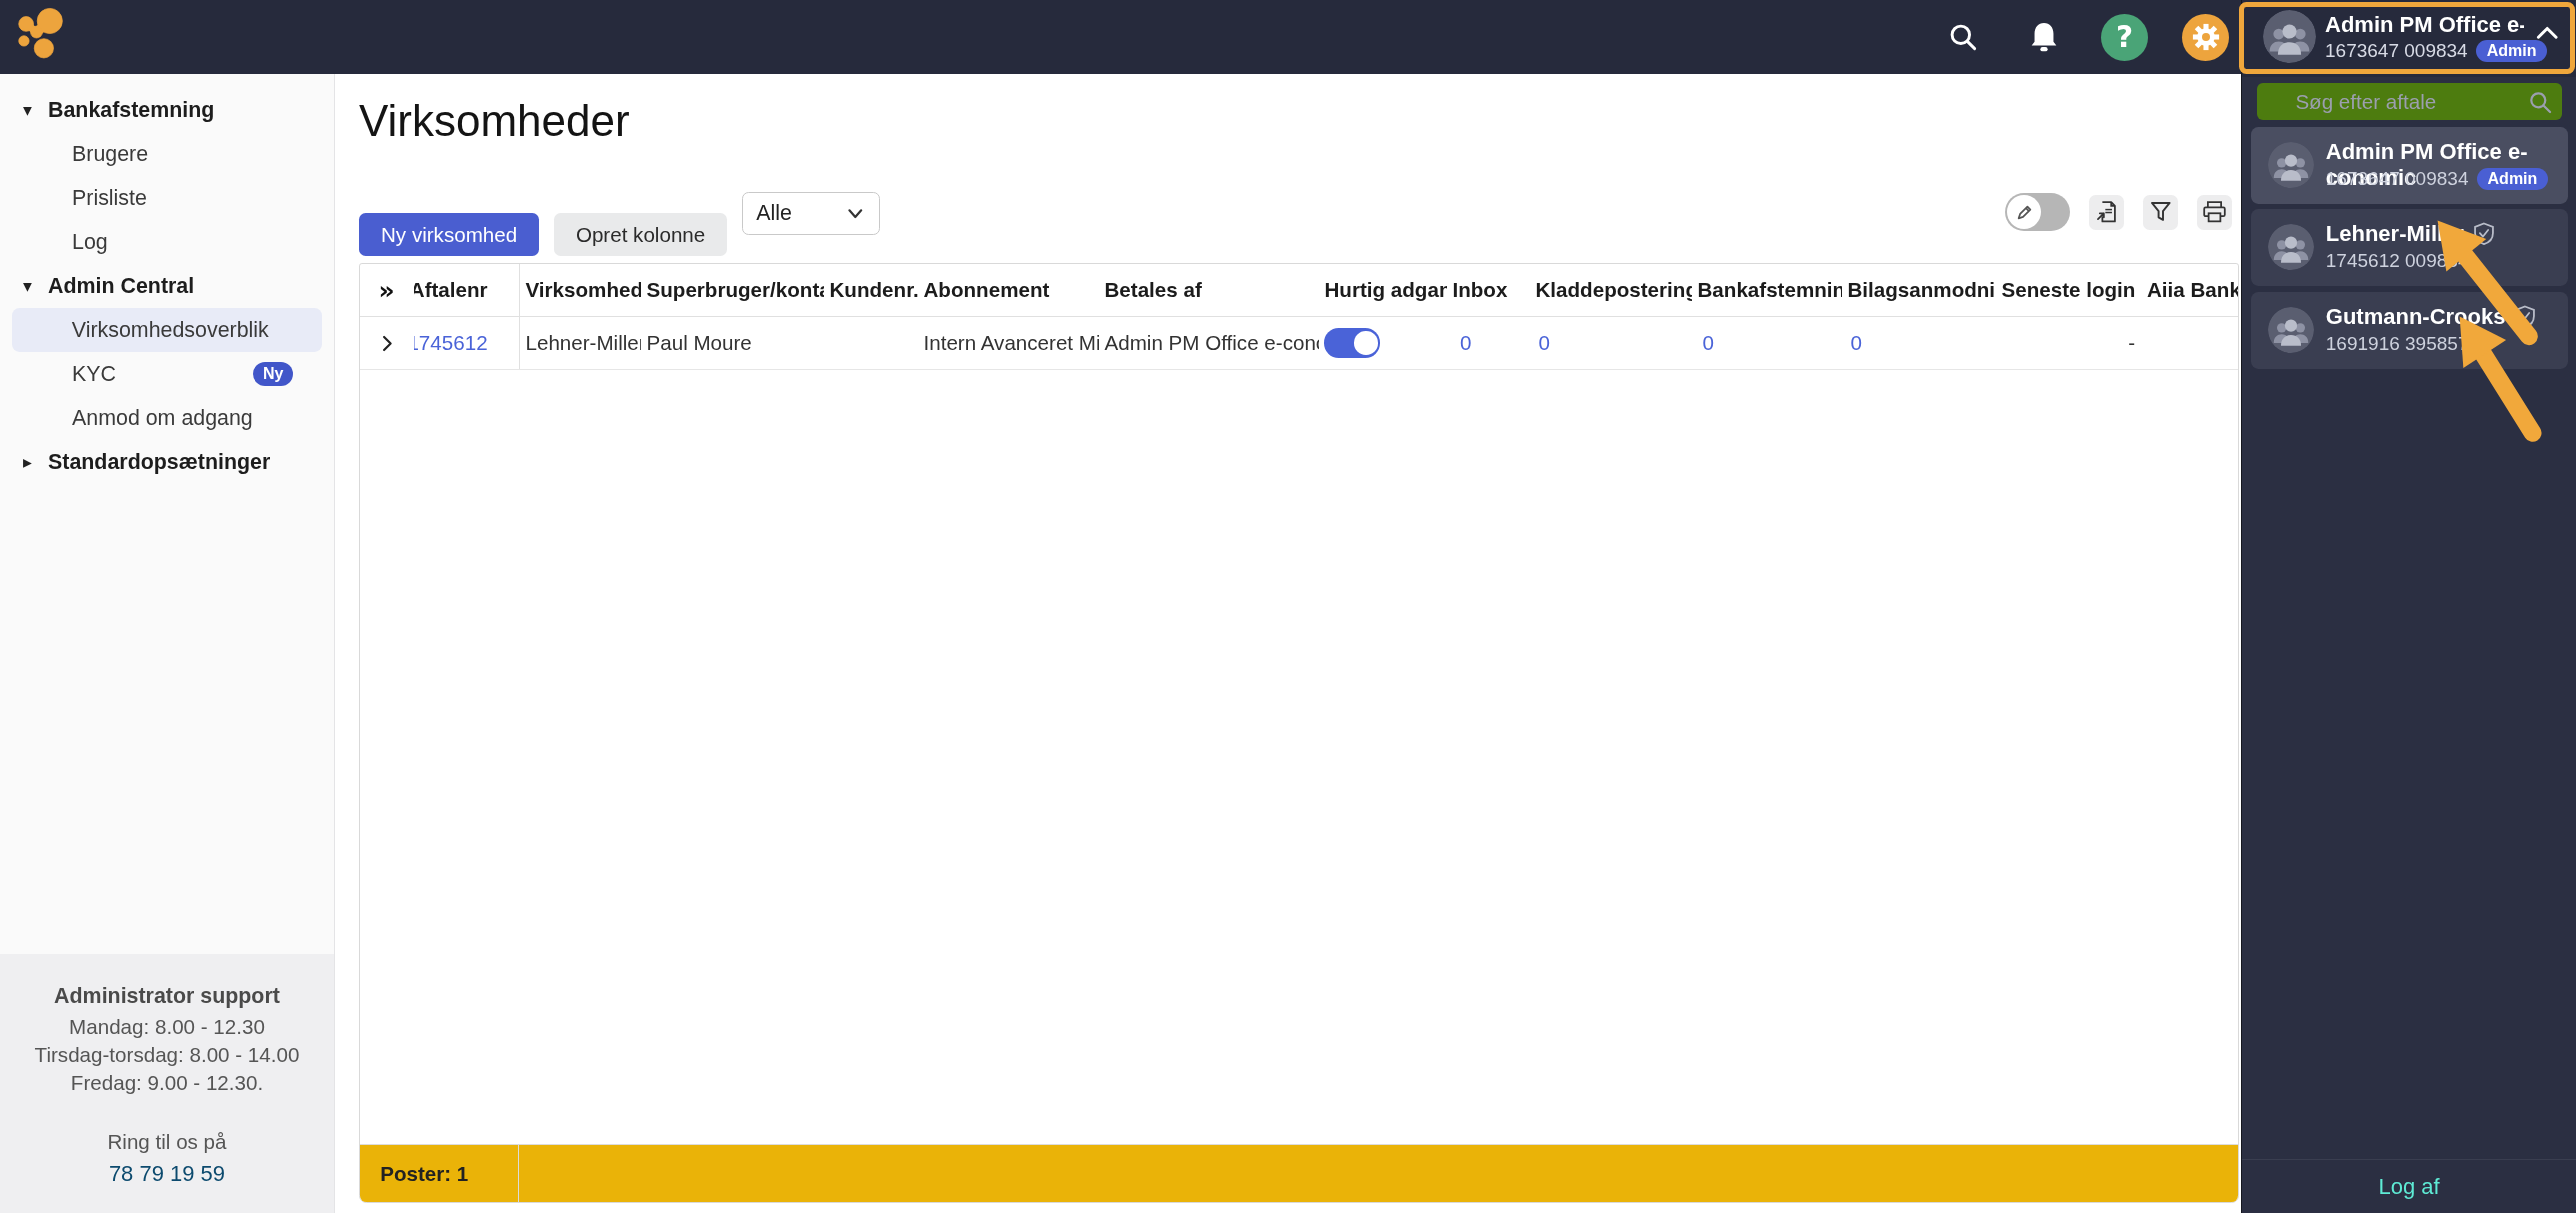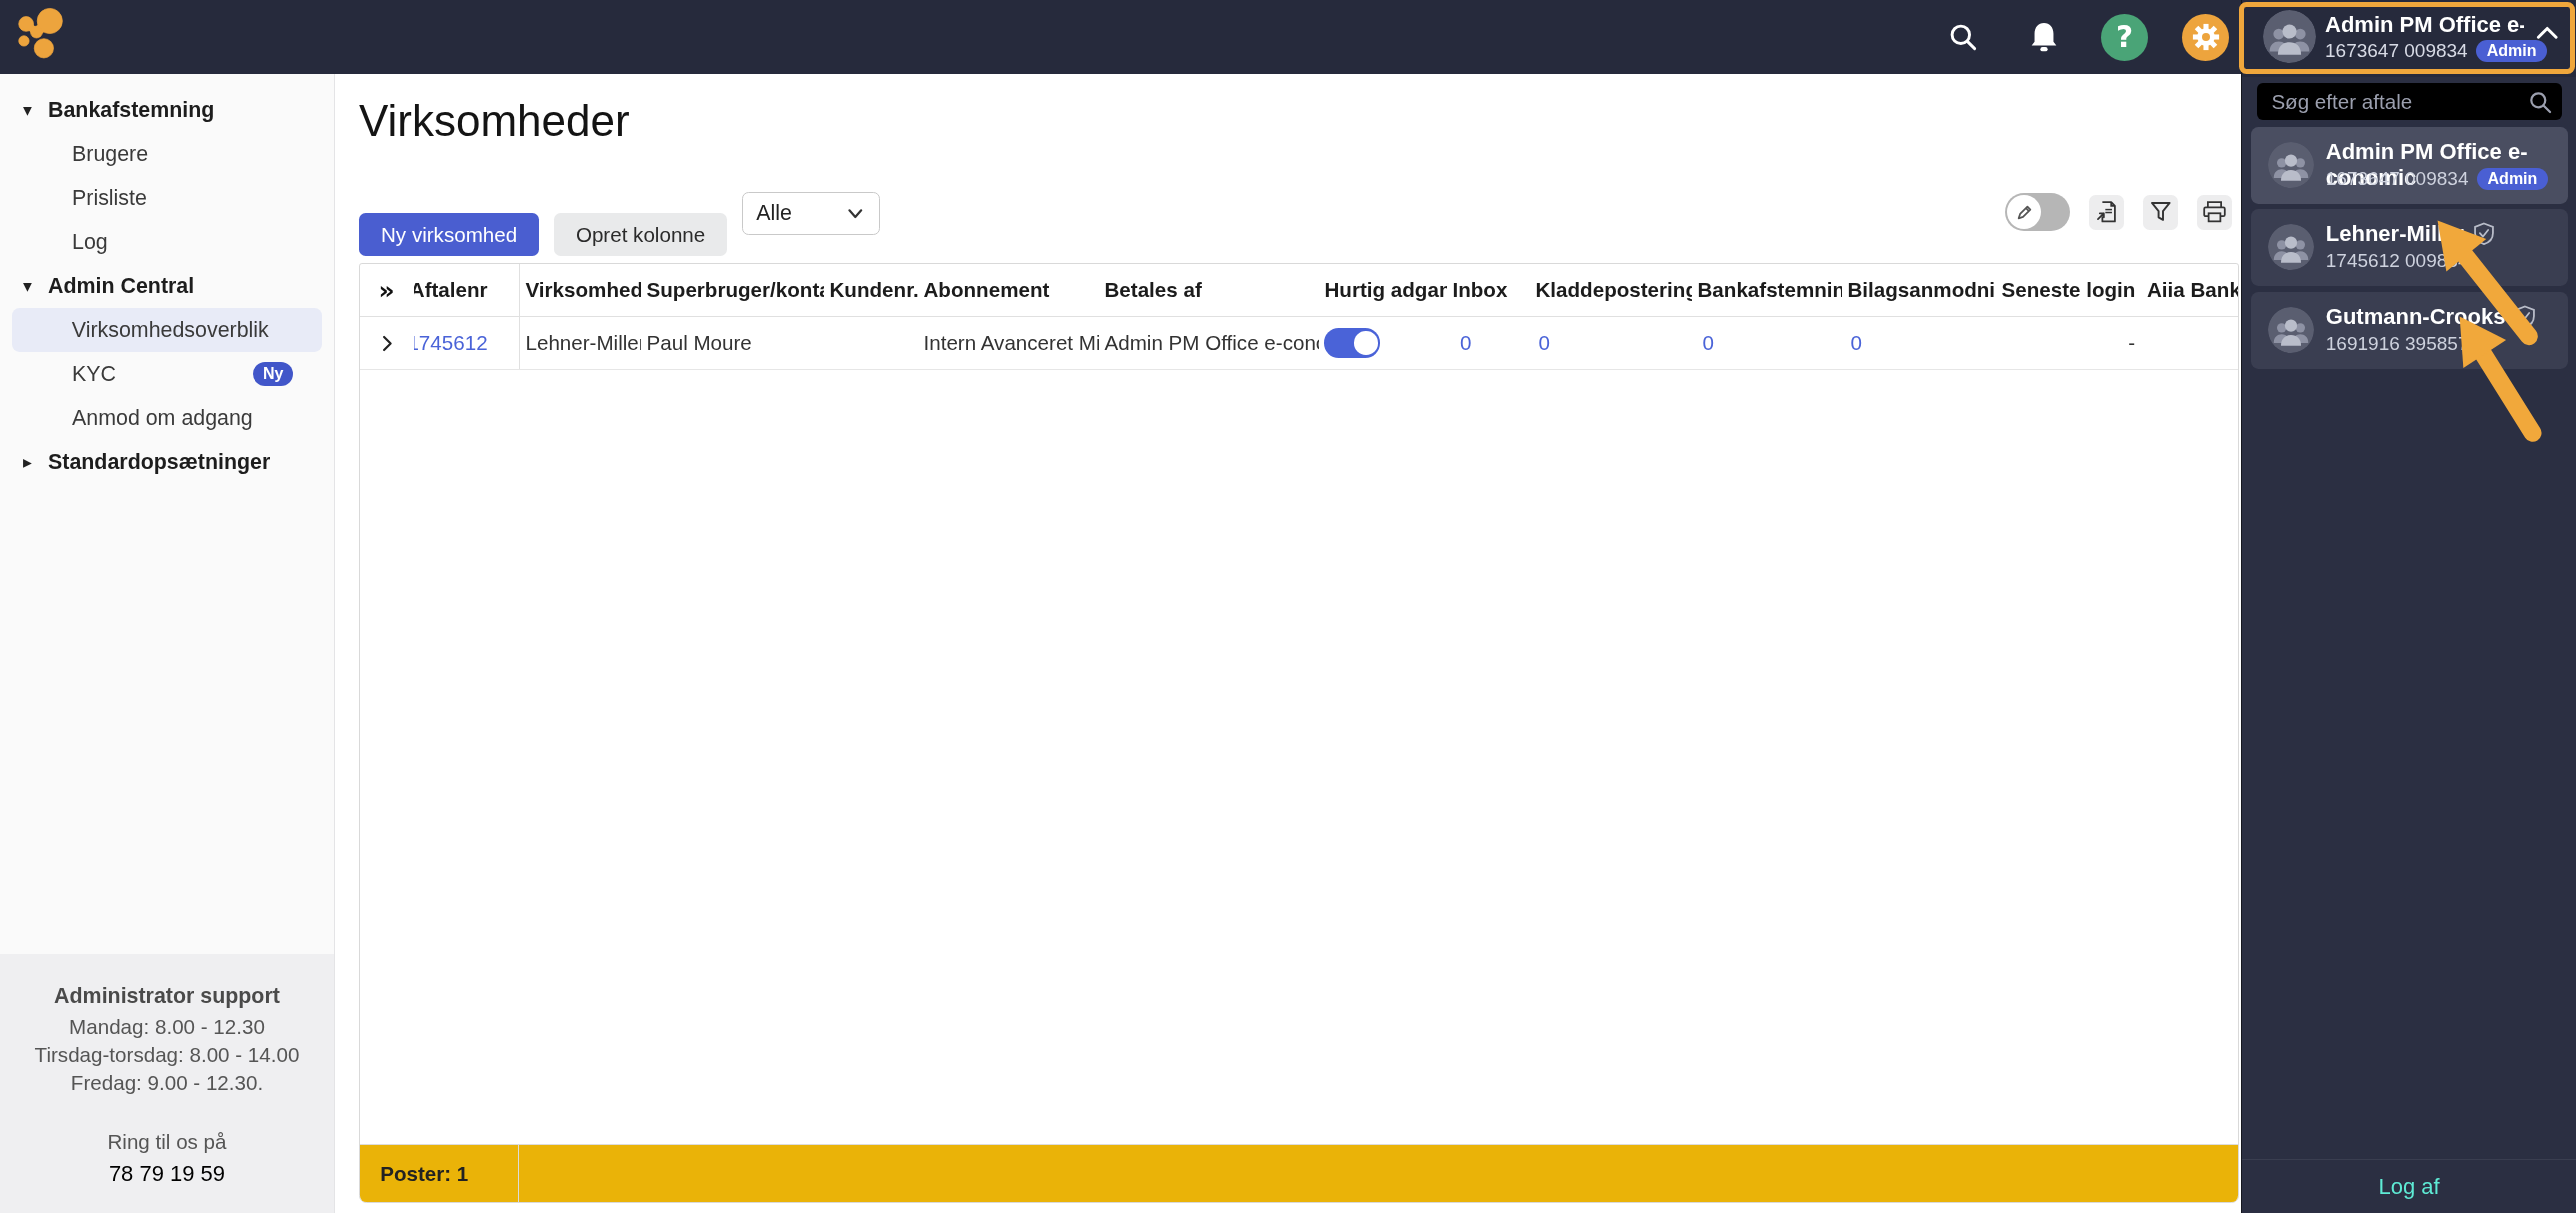--- a/index.html
+++ b/index.html
@@ -26,21 +26,21 @@
   .nav-row { height:44px; display:flex; align-items:center; position:relative; font-size:21.4px; color:#3a3a3a; }
   .nav-header { font-weight:bold; color:#1d1d1d; padding-left:23px; cursor:pointer; }
   .nav-header .tri { width:25px; display:inline-block; font-size:17.7px; color:#222; font-family:"DejaVu Sans",sans-serif; }
   .nav-item { padding-left:72px; cursor:pointer; }
   .nav-item.selected { background:#e8ebf7; border-radius:7.4px; margin:0 11.8px; padding-left:60px; }
   .badge-ny { position:absolute; right:41px; top:9.6px; background:#4156c9; color:#fff; font-size:16px;
               font-weight:bold; border-radius:12.5px; padding:2.9px 9.6px; line-height:19px; }
   .support { position:absolute; left:0; bottom:0; width:334px; height:260px; background:#efeff1;
              text-align:center; padding-top:28px; color:#555; font-size:20.6px; line-height:28px; }
   .support .sup-title { font-weight:bold; color:#4a4a4a; font-size:21.4px; margin-bottom:2.9px; }
-  .support .phone { color:#000000; font-size:22px; margin-top:4.4px; }
+  .support .phone { color:#0c4a6e; font-size:22px; margin-top:4.4px; }
   .support .call { margin-top:31px; }
 
   
   .main { position:absolute; left:335px; top:74px; width:1906px; height:1140px; background:#ffffff; }
   .page-title { position:absolute; left:24px; top:22px; font-size:44px; font-weight:500; color:#141414; }
   .toolbar { position:absolute; left:24px; top:118px; height:43px; display:flex; gap:14.7px; }
   .btn { height:43px; border-radius:6.6px; font-size:20.6px; display:flex; align-items:center; padding:0 22px; cursor:pointer; border:none;margin-top:21px; }
   .btn-primary { background:#4a5ed0; color:#fff; }
   .btn-secondary { background:#e9eaeb; color:#2b2b2b; }
   .select { height:43px; width:138px; background:#fff; border:1.5px solid #c9c9c9; border-radius:6.6px;
@@ -81,21 +81,21 @@
   .panel { position:absolute; left:2241px; top:0; width:335px; height:1214px; background:#2b2f42; border-left:1.5px solid #15171f; }
   .acct-head { position:absolute; left:0; top:0; width:335px; height:77px; background:#262a3c; }
   .hl-box { position:absolute; left:-2.9px; top:1.5px; width:336px; height:72px; border:5.2px solid #f0a73c; border-radius:7.4px; pointer-events:none; }
   .acct-name { position:absolute; left:83px; top:11.8px; font-size:22px; font-weight:bold; color:#fff; width:199px;
                white-space:nowrap; overflow:hidden; }
   .acct-line2 { position:absolute; left:83px; top:40px; display:flex; align-items:center; gap:8.8px; }
   .acct-num { font-size:19px; color:#d8dbe6; }
   .badge-admin { background:#4a5fd3; color:#fff; font-size:16px; font-weight:bold; border-radius:11.8px; padding:2.2px 10.3px; }
   .caret-up { position:absolute; left:292px; top:23.6px; cursor:pointer; }
   .avatar { border-radius:50%; overflow:hidden; flex:none; }
-  .p-search { position:absolute; left:14.7px; top:83px; width:305px; height:37px; background:#000000; border-radius:5.9px; }
+  .p-search { position:absolute; left:14.7px; top:83px; width:305px; height:37px; background:#4d7c0f; border-radius:5.9px;padding-left:24px; }
   .p-search input { width:100%; height:100%; background:transparent; border:none; outline:none;
                     color:#d5d8e2; font-size:20.6px; padding:0 44px 0 14.7px; font-family:"Liberation Sans",sans-serif; }
   .p-search input::placeholder { color:#9b9fae; opacity:1; }
   .p-search .mag { position:absolute; right:8.8px; top:6.6px; }
   .p-item { position:absolute; left:8.8px; width:317px; height:77px; border-radius:7.4px; background:#3a3e51; cursor:pointer; }
   .p-item.selected { background:#4a4e61; }
   .p-item .avatar { position:absolute; left:17.7px; top:14.7px; }
   .p-name { position:absolute; left:75px; top:11.8px; font-size:22px; font-weight:bold; color:#fff; display:flex; align-items:center; gap:8.8px; }
   .p-num-row { position:absolute; left:75px; top:41px; display:flex; align-items:center; gap:8.8px; }
   .p-num { font-size:19px; color:#ced2de; }

